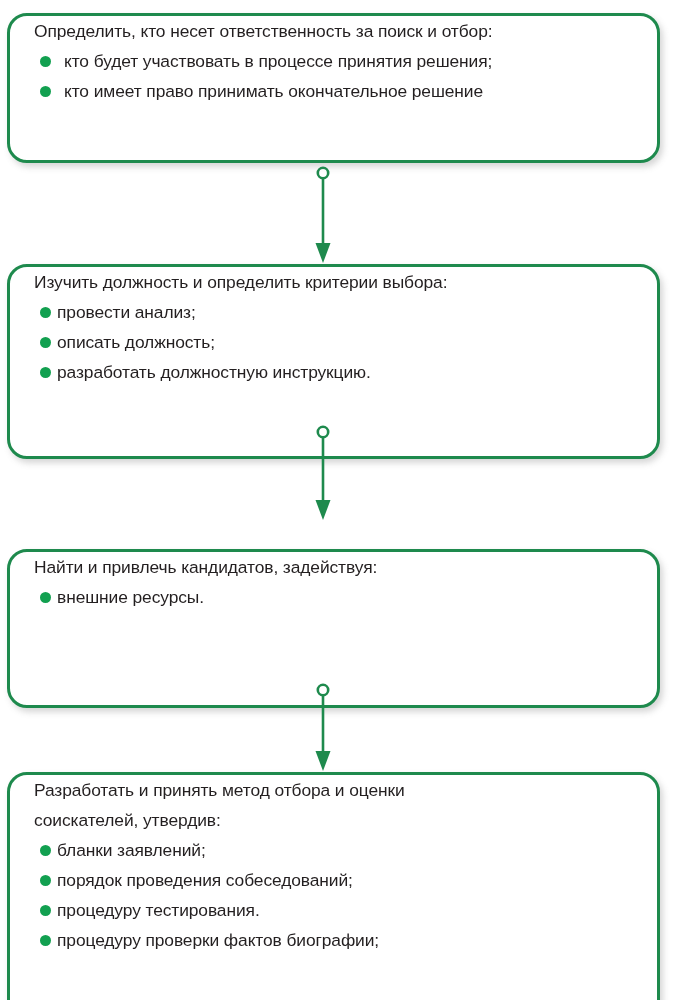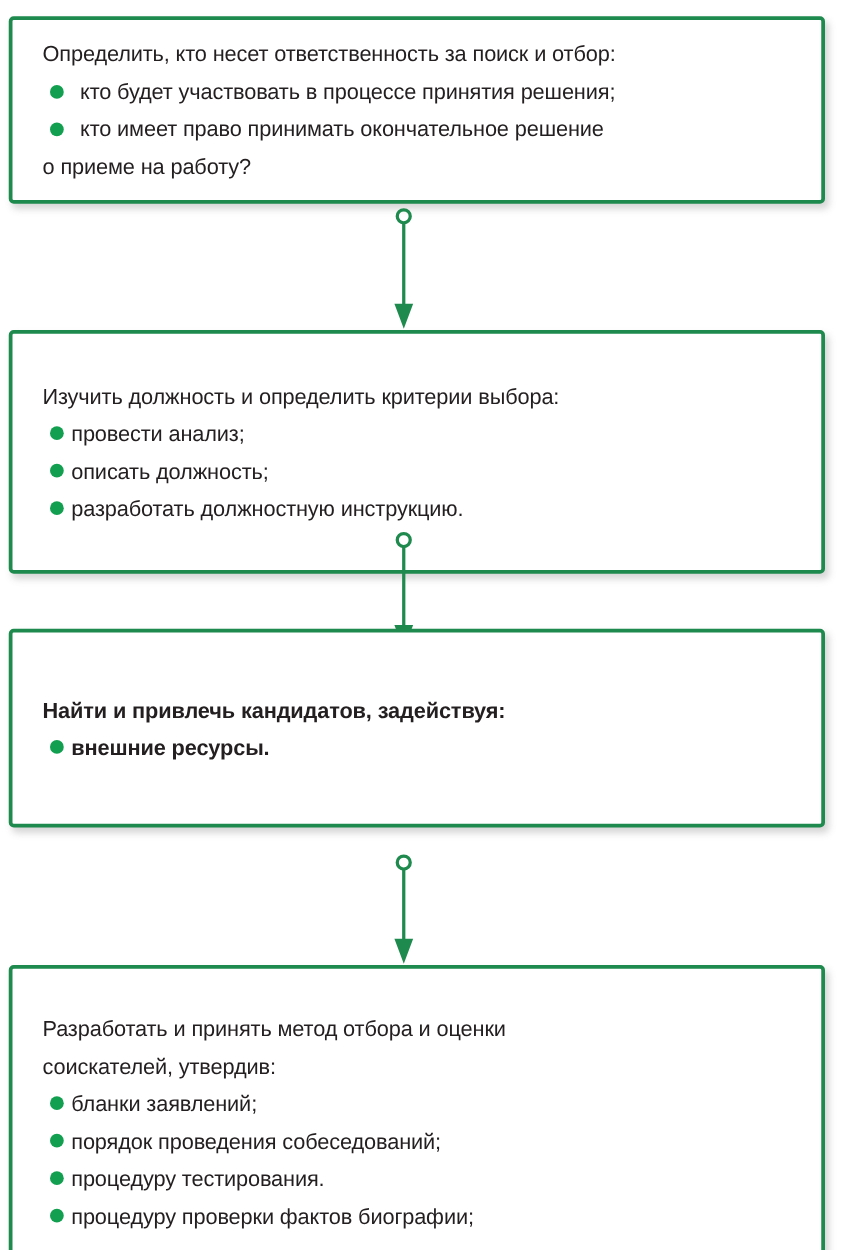--- a/index.html
+++ b/index.html
@@ -22,25 +22,25 @@
     width: 674px;
     height: 1000px;
   }
 
   
   .node {
     position: absolute;
     box-sizing: border-box;
     background: #ffffff;
     border: 3px solid #1e8a4d;
-    border-radius: 4px;
+    border-radius: 20px;
     box-shadow: 3px 4px 6px rgba(120,120,120,0.30);
     display: flex;
     flex-direction: column;
-    justify-content: center;
+    justify-content: flex-start;
   }
 
   .node-body {
     padding: 0 22px 0 24px;
   }
 
   .line {
     color: #231f20;
     font-size: 17.4px;
     line-height: 30px;
@@ -83,21 +83,20 @@
     <div class="node-body gap-wide">
       <div class="line">Определить, кто несет ответственность за поиск и отбор:</div>
       <div class="line bullet">
         <span class="bullet-dot"></span>
         <span>кто будет участвовать в процессе принятия решения;</span>
       </div>
       <div class="line bullet">
         <span class="bullet-dot"></span>
         <span>кто имеет право принимать окончательное решение</span>
       </div>
-      <div class="line">о приеме на работу?</div>
     </div>
   </div>
 
   <div class="connector" style="left:305px; top:163px; width:40px; height:101px;">
     <svg width="40" height="101" viewBox="0 0 40 101">
       <circle cx="18" cy="10" r="5.2" fill="none" stroke="#1e8a4d" stroke-width="2.6"></circle>
       <line x1="18" y1="15.2" x2="18" y2="82" stroke="#1e8a4d" stroke-width="2.6"></line>
       <polygon points="18,100 10.5,80 25.5,80" fill="#1e8a4d"></polygon>
     </svg>
   </div>
@@ -121,21 +120,21 @@
   </div>
 
   <div class="connector" style="left:305px; top:422px; width:40px; height:99px;">
     <svg width="40" height="99" viewBox="0 0 40 99">
       <circle cx="18" cy="10" r="5.2" fill="none" stroke="#1e8a4d" stroke-width="2.6"></circle>
       <line x1="18" y1="15.2" x2="18" y2="80" stroke="#1e8a4d" stroke-width="2.6"></line>
       <polygon points="18,98 10.5,78 25.5,78" fill="#1e8a4d"></polygon>
     </svg>
   </div>
 
-  <div class="node" style="left:7px; top:503px; width:653px; height:159px;font-weight:bold;">
+  <div class="node" style="left:7px; top:549px; width:653px; height:159px;">
     <div class="node-body gap-tight">
       <div class="line">Найти и привлечь кандидатов, задействуя:</div>
       <div class="line bullet">
         <span class="bullet-dot"></span>
         <span>внешние ресурсы.</span>
       </div>
     </div>
   </div>
 
   <div class="connector" style="left:305px; top:680px; width:40px; height:92px;">

